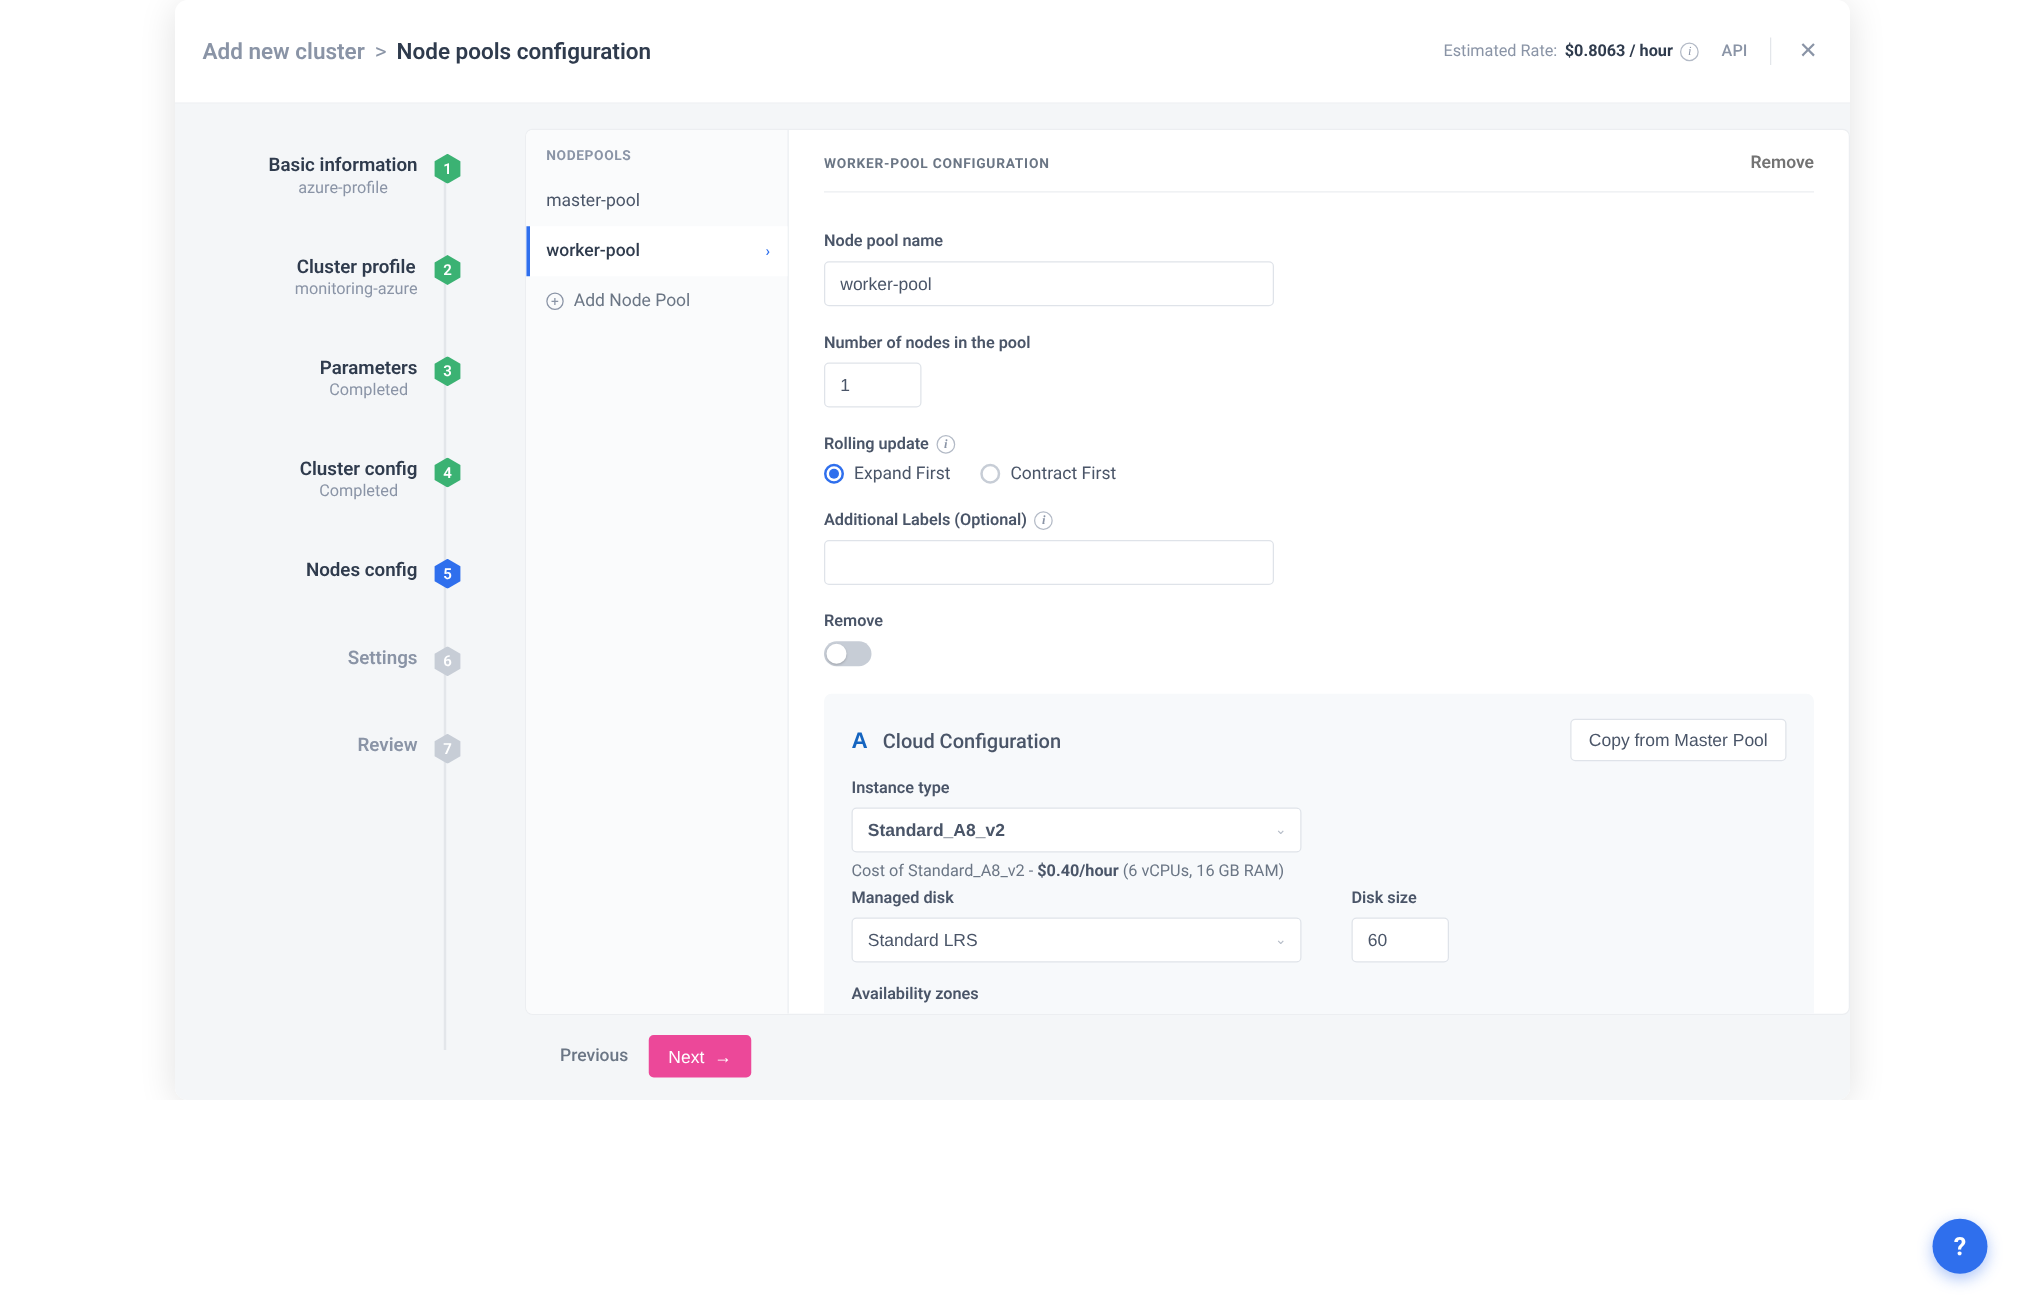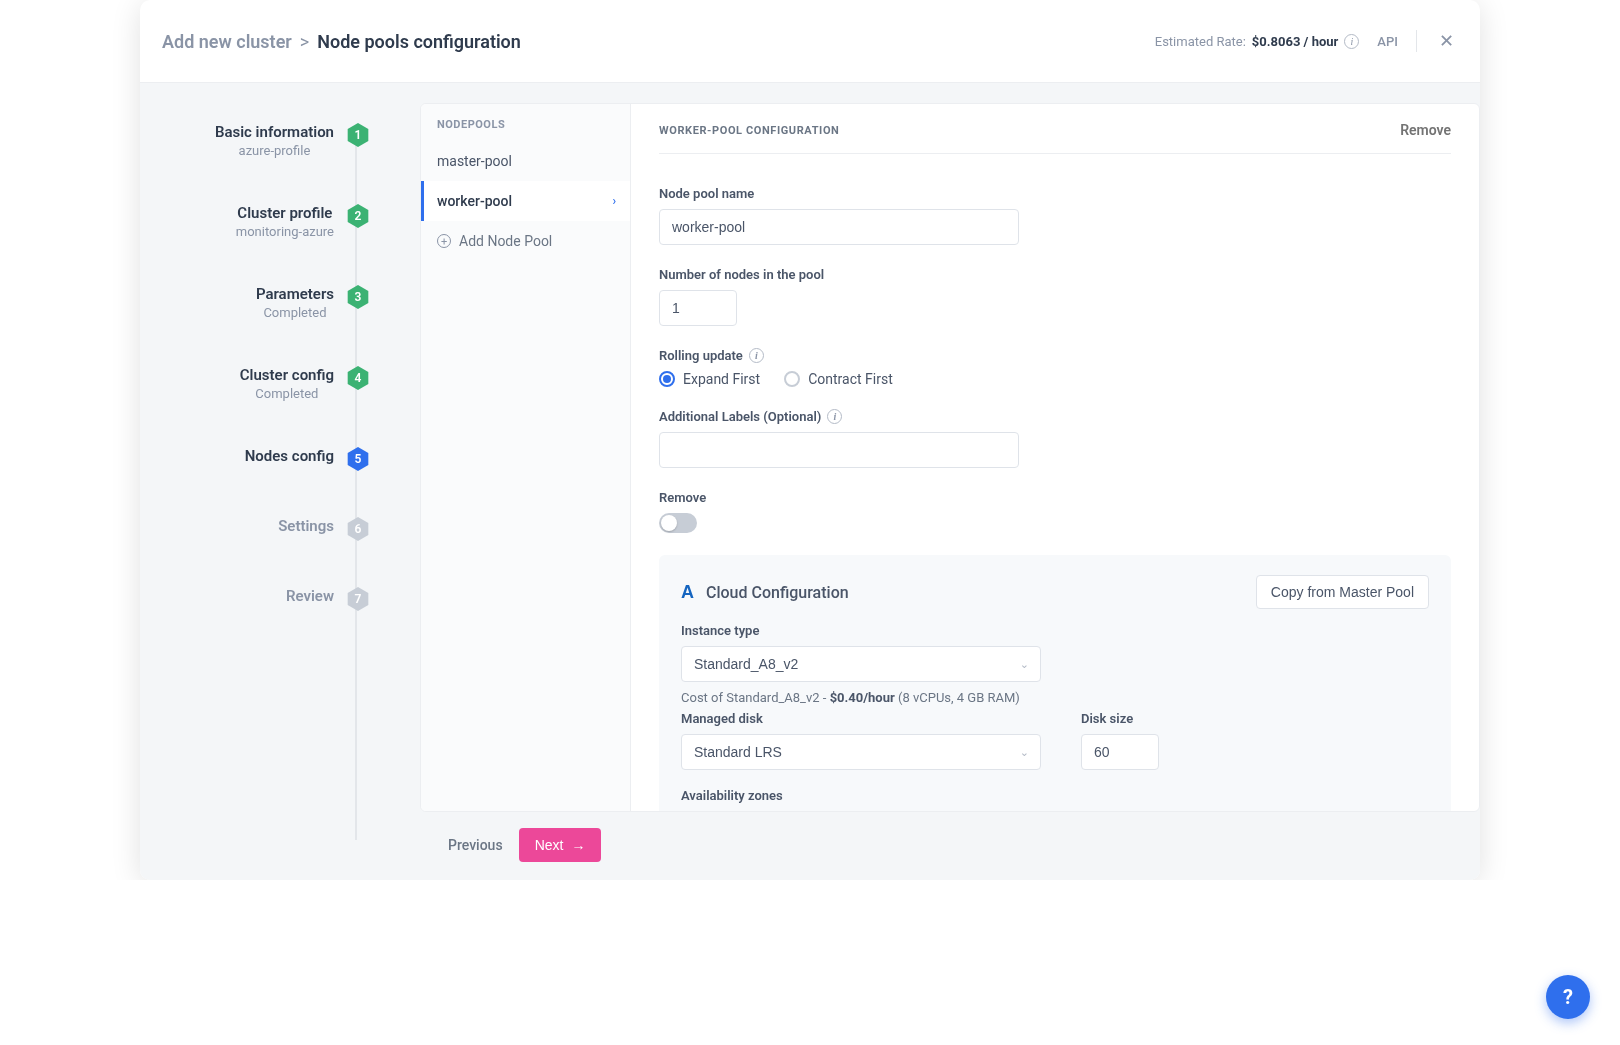--- a/index.html
+++ b/index.html
@@ -254,25 +254,25 @@
               <div class="cloud-title">
                 <span class="azure-icon">A</span>
                 <span>Cloud Configuration</span>
               </div>
               <button class="copy-btn">Copy from Master Pool</button>
             </div>
 
             <div class="field" style="margin-bottom:6px">
               <div class="label">Instance type</div>
               <div class="select-wrap">
-                <input class="input" style="width: 360px;" readonly="" value="Standard_A8_v2">
+                <input class="input" style="width: 360px; font-weight: bold;" readonly="" value="Standard_A8_v2">
                 <span class="caret">⌄</span>
               </div>
               <div class="cost-line">
-                <span>Cost of Standard_A8_v2 - </span><span class="b">$0.40/hour</span><span> (8 vCPUs, 4 GB RAM)</span>
+                <span>Cost of Standard_A8_v2 - </span><span class="b">$0.40/hour</span><span> (6 vCPUs, 16 GB RAM)</span>
               </div>
             </div>
 
             <div class="row2">
               <div>
                 <div class="label">Managed disk</div>
                 <div class="select-wrap">
                   <input class="input" style="width: 360px;" readonly="" value="Standard LRS">
                   <span class="caret">⌄</span>
                 </div>

